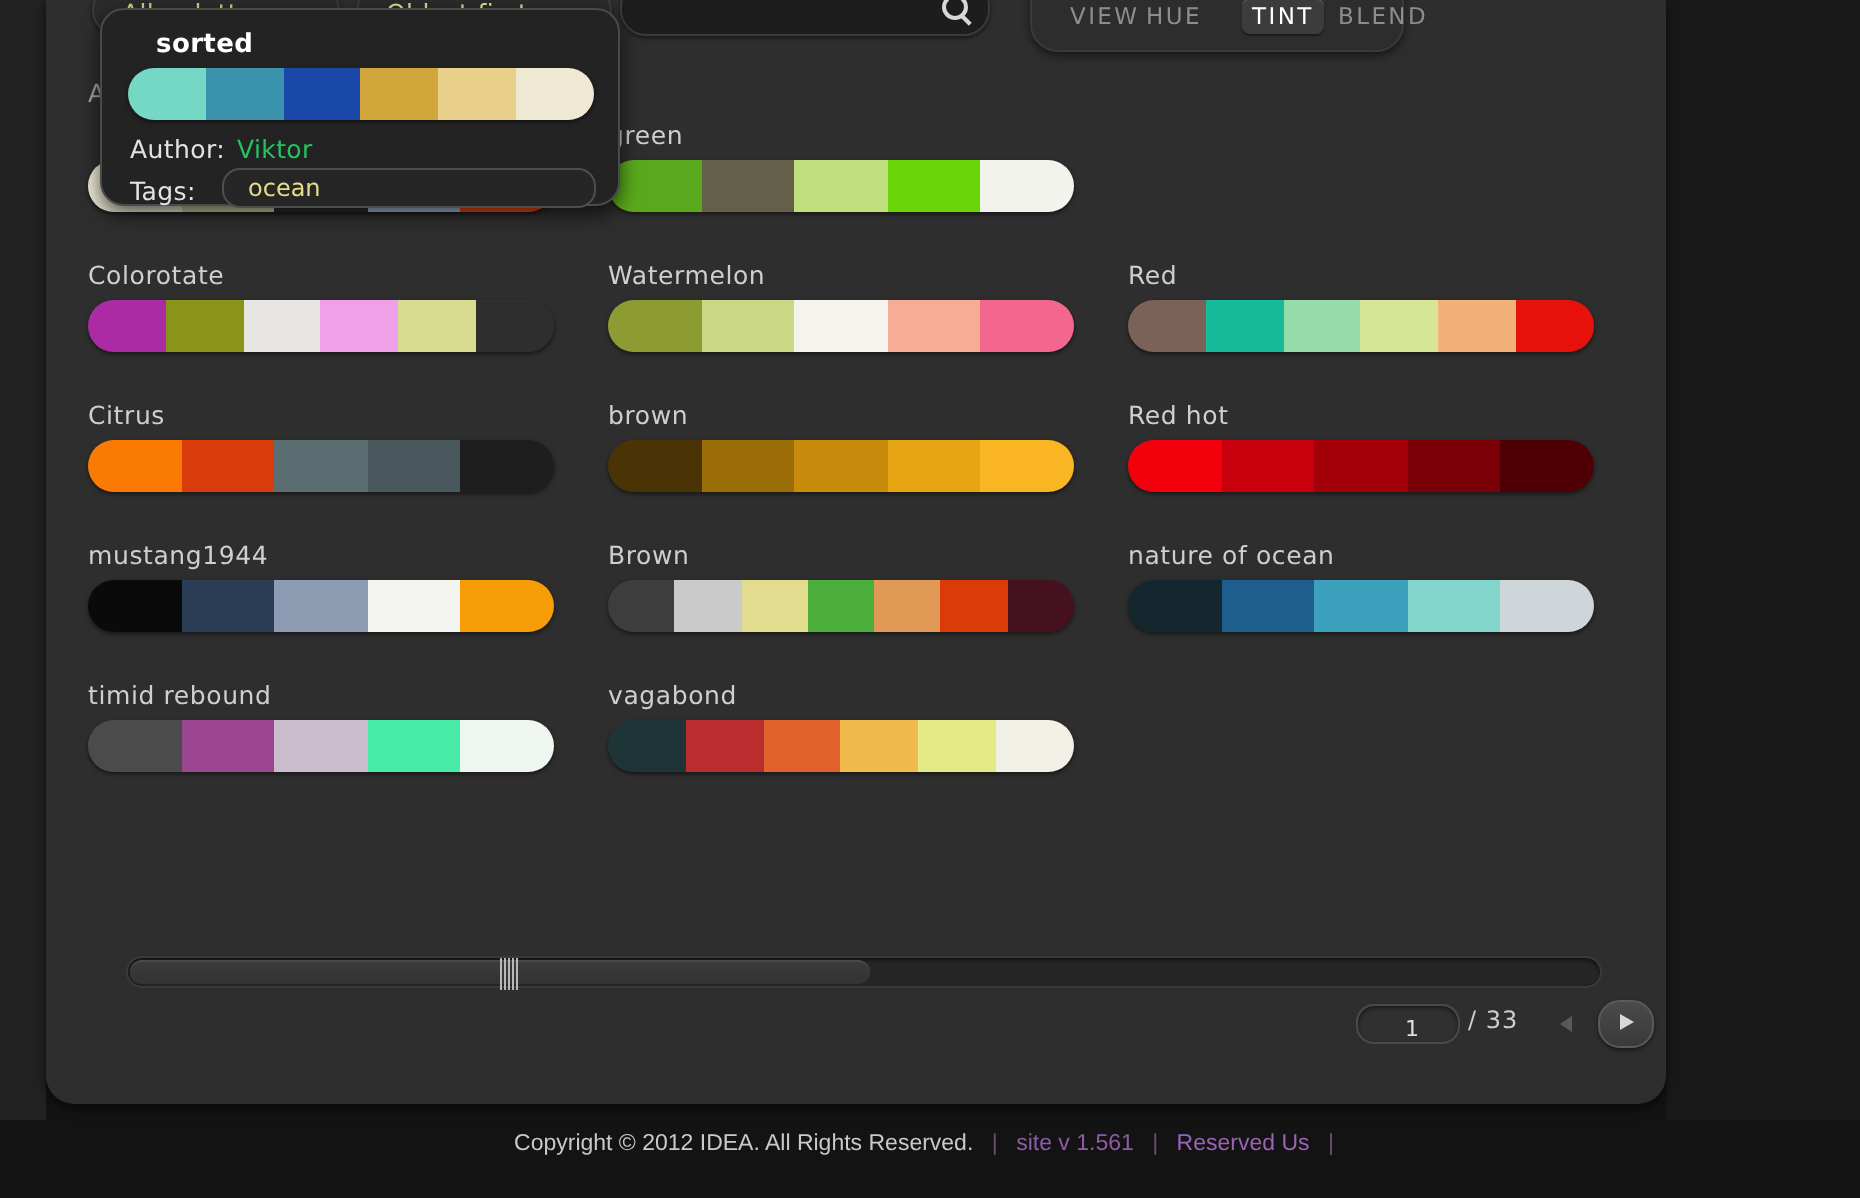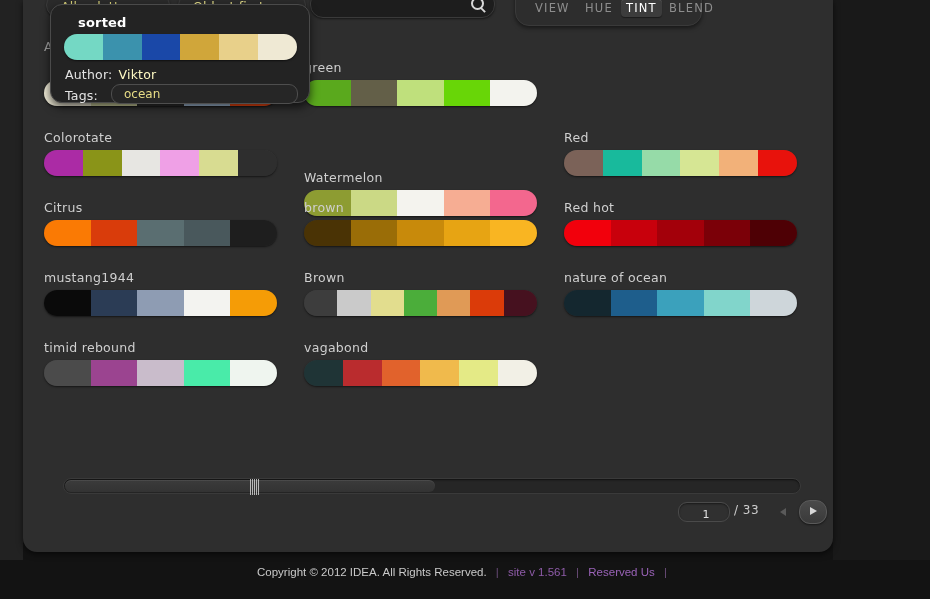--- a/index.html
+++ b/index.html
@@ -104,21 +104,21 @@
     font-size:13px;font-weight:bold;color:#ffffff;letter-spacing:.2px;
   }
   .card-bar{
     position:absolute;left:13px;top:29px;
     display:flex;width:233px;height:26px;border-radius:13px;overflow:hidden;
     box-shadow:0 1px 2px rgba(0,0,0,.55);
   }
   .card-row{position:absolute;left:14px;font-size:12.5px;color:#e3e3e3;letter-spacing:.2px;}
   .card-row.author{top:62px;}
   .card-row.tags{top:83px;}
-  .card-val{color:#fef9c3;margin-left:6px;}
+  .card-val{color:#22c55e;margin-left:6px;}
   .tags-box{
     position:absolute;left:60px;top:79px;width:185px;height:18px;
     border:1px solid #4e4e4e;border-radius:9px;background:#262626;
   }
   .tags-box span{
     position:absolute;left:12px;top:2px;font-size:12px;color:#e8dd86;
   }
 
   
   .scrollwrap{
@@ -199,21 +199,21 @@
         <span class="caret"></span>
       </div>
 
       <div class="pill search">
         <input class="search-input" type="text" placeholder="" style="">
         <span class="search-ico"></span>
       </div>
 
       <div class="tabgroup">
         <div class="tab" style="left:14px;">VIEW</div>
-        <div class="tab" style="left:64px;">HUE</div>
+        <div class="tab" style="left:52px;">HUE</div>
         <div class="tab active" style="left:105px;">TINT</div>
         <div class="tab" style="left:148px;">BLEND</div>
       </div>
     </div>
 
     <div class="sorted-line">All palettes, sorted by oldest :</div>
 
     <div class="grid">
         <div class="cell" style="left: 0px; top: 0px;">
           <div class="cell-title" style="visibility: hidden;">&nbsp;</div>
@@ -239,21 +239,21 @@
           <div class="cell-title">Colorotate</div>
           <div class="bar">
             <div class="sw" style="background: rgb(171, 43, 165);"></div>
             <div class="sw" style="background: rgb(138, 148, 24);"></div>
             <div class="sw" style="background: rgb(231, 230, 226);"></div>
             <div class="sw" style="background: rgb(239, 160, 230);"></div>
             <div class="sw" style="background: rgb(216, 220, 145);"></div>
             <div class="sw" style="background: rgb(46, 46, 46);"></div>
           </div>
         </div>
-        <div class="cell" style="left: 260px; top: 70px; margin-top: 40px;">
+        <div class="cell" style="left: 260px; top: 70px;">
           <div class="cell-title">Watermelon</div>
           <div class="bar">
             <div class="sw" style="background: rgb(141, 156, 50);"></div>
             <div class="sw" style="background: rgb(203, 217, 133);"></div>
             <div class="sw" style="background: rgb(244, 243, 238);"></div>
             <div class="sw" style="background: rgb(246, 173, 147);"></div>
             <div class="sw" style="background: rgb(243, 103, 142);"></div>
           </div>
         </div>
         <div class="cell" style="left: 0px; top: 140px;">

